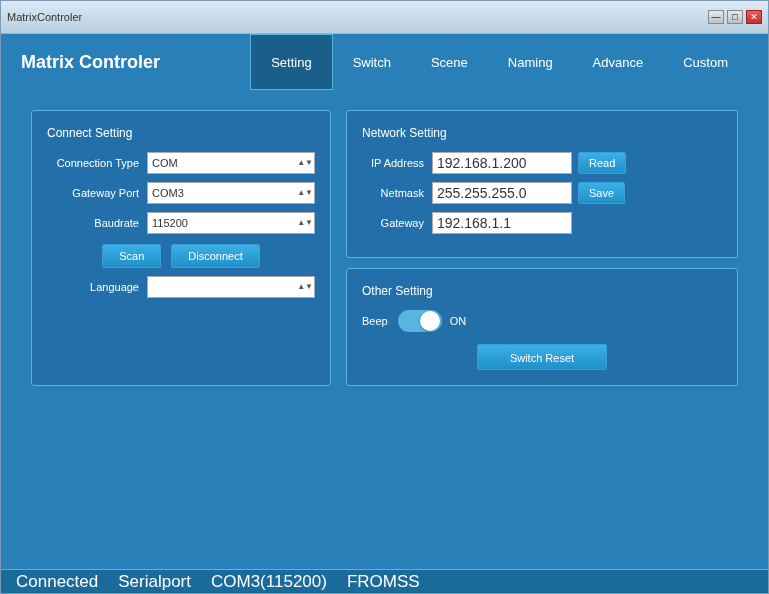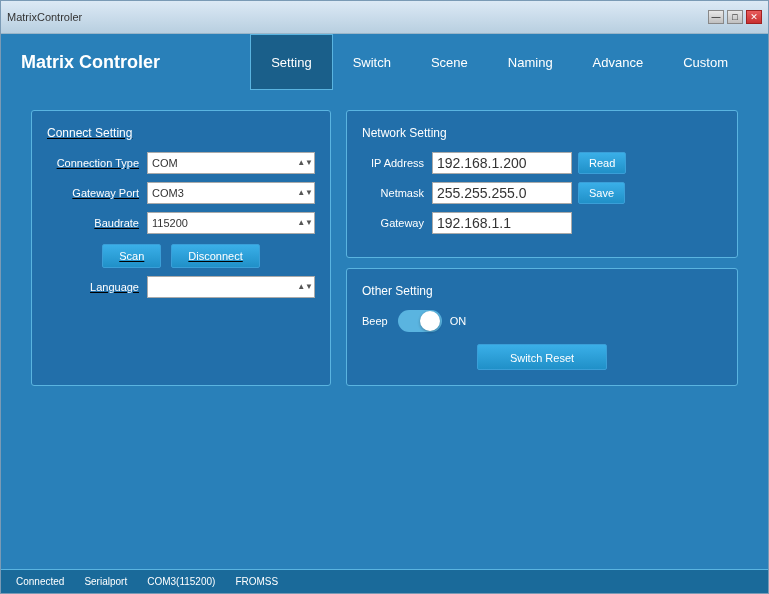--- a/index.html
+++ b/index.html
@@ -115,21 +115,20 @@
     }
     .panel-title {
       color: white;
       font-size: 12px;
       margin-bottom: 12px;
     }
 
     .connect-panel {
       width: 300px;
       flex-shrink: 0;
-      text-decoration: underline;
     }
     .network-panel {
       flex: 1;
     }
     .other-panel {
       flex: 1;
     }
 
     .right-panels {
       display: flex;
@@ -304,21 +303,21 @@
       height: 24px;
       display: flex;
       align-items: center;
       padding: 0 15px;
       gap: 20px;
       flex-shrink: 0;
       border-top: 1px solid #5ab4e0;
     }
     .status-item {
       color: white;
-      font-size: 10px;
+      font-size: 17px;
     }
   </style>
 </head>
 <body>
 
 <div class="window">
 
   <div class="titlebar">
     <span class="titlebar-title">MatrixControler</span>
     <div class="titlebar-buttons">

